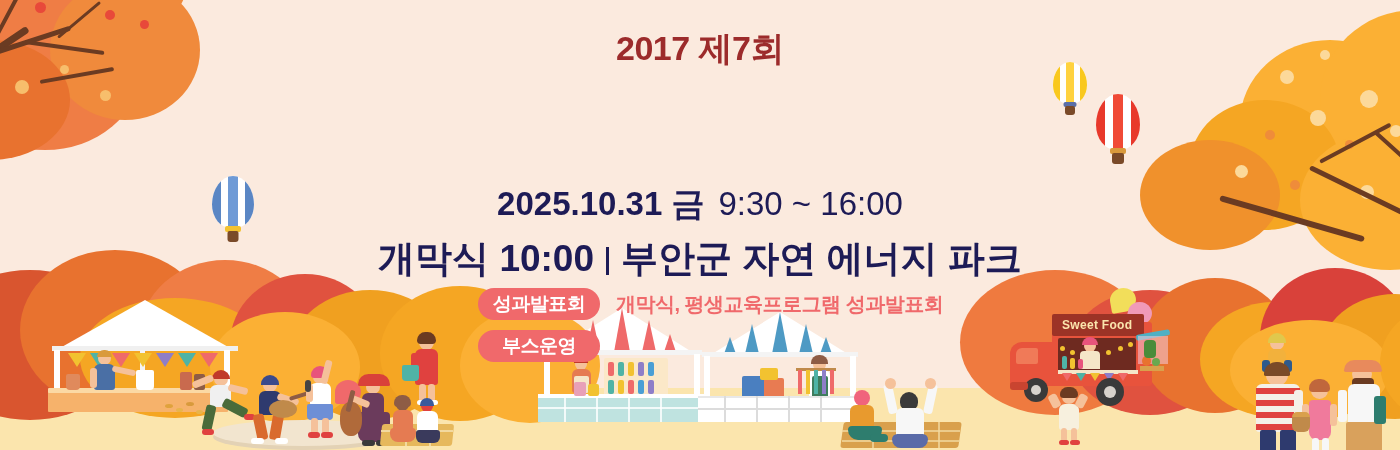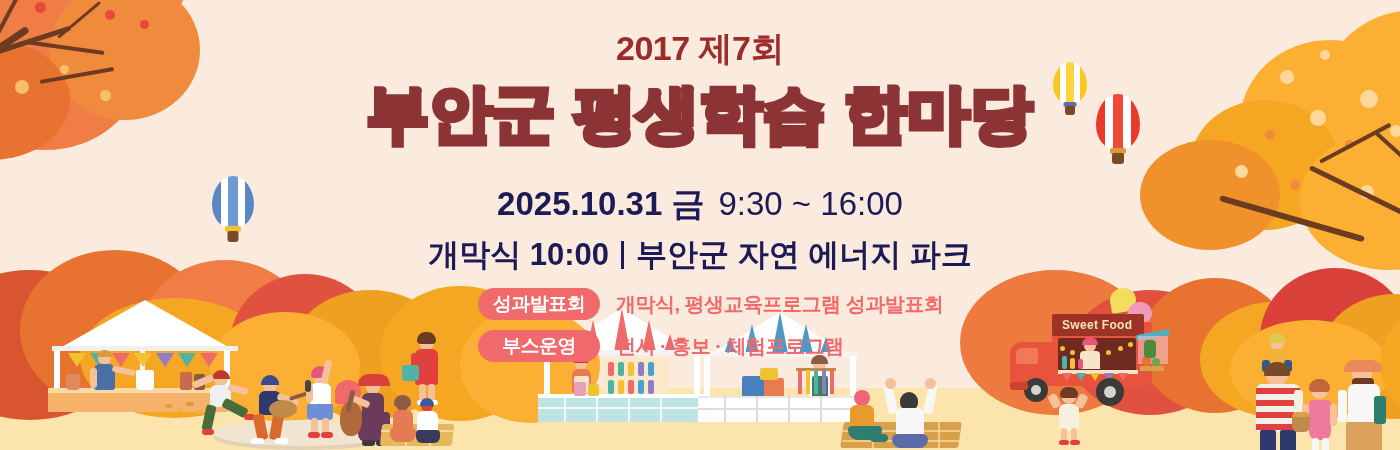--- a/index.html
+++ b/index.html
@@ -67,21 +67,21 @@
     text-align:center;
     font-size:33px;
     color:#1d1b56;
     pointer-events:auto;
   }
   .date-line .strong{font-weight:700;}
   .date-line .light{font-weight:400;}
   .venue-line{
     position:absolute; top:234px; left:0; width:1400px;
     text-align:center;
-    font-size:31px; font-weight:700;
+    font-size:37px; font-weight:700;
     color:#1d1b56;
     pointer-events:auto;
   }
   .sep{
     display:inline-block;
     width:3px;height:28px;
     background:#1d1b56;
     vertical-align:-4px;
     margin:0 12px;
   }
@@ -605,36 +605,34 @@
 
     <div style="left:30px;top:40px;width:12px;height:28px;background:#2e7d6e;border-radius:3px;"></div>
   </div>
 
   <div style="position:absolute;left:1252px;top:470px;width:0;height:0;"></div>
 
   <div class="textblock">
 
     <div class="sub-title">2017 제7회</div>
 
-    <div class="main-title">부안군 평생학습 한마당</div>
 
     <div class="date-line">
       <span class="strong">2025.10.31 금</span><span style="display:inline-block;width:14px;"></span><span class="light">9:30 ~ 16:00</span>
     </div>
 
     <div class="venue-line">
       <span>개막식 10:00</span><span class="sep"></span><span>부안군 자연 에너지 파크</span>
     </div>
 
     <div class="rows">
       <div class="row">
         <div class="pill">성과발표회</div>
         <div class="row-text">개막식, 평생교육프로그램 성과발표회</div>
       </div>
       <div class="row">
         <div class="pill">부스운영</div>
-        <div class="row-text">전시 · 홍보 · 체험프로그램</div>
       </div>
     </div>
 
   </div>
 
 </div>
 
 </body></html>

